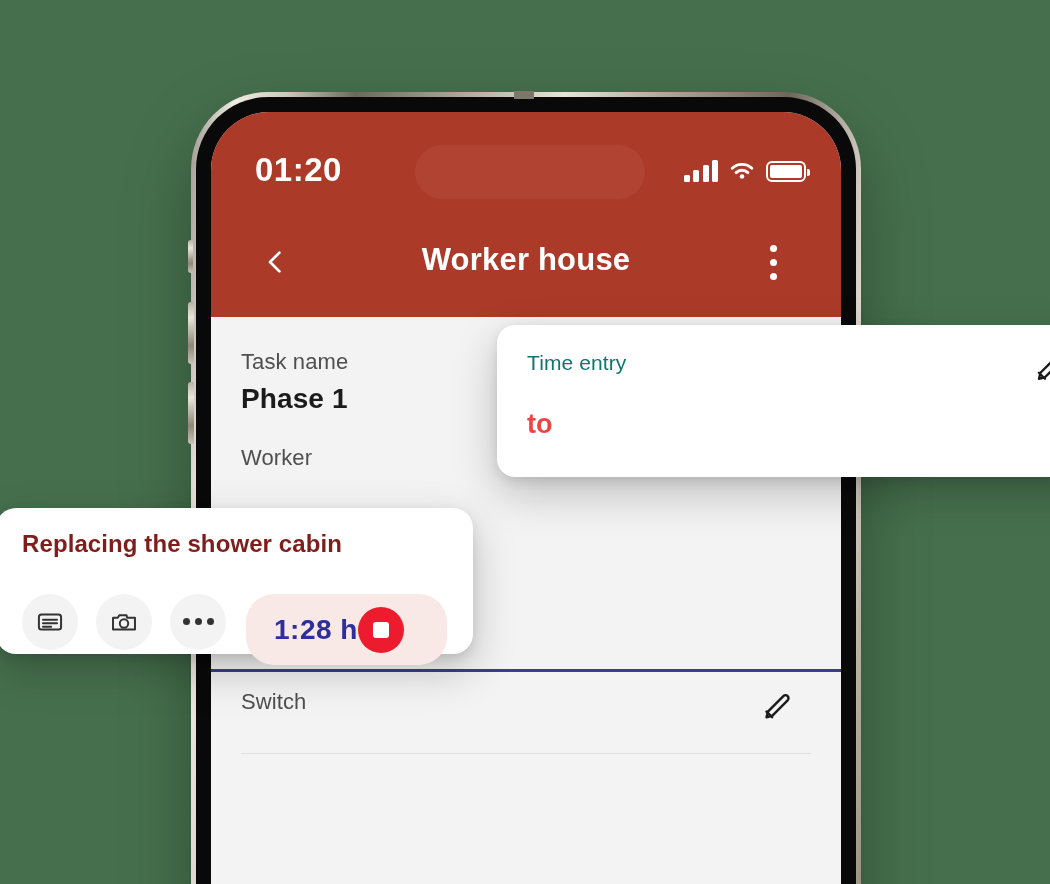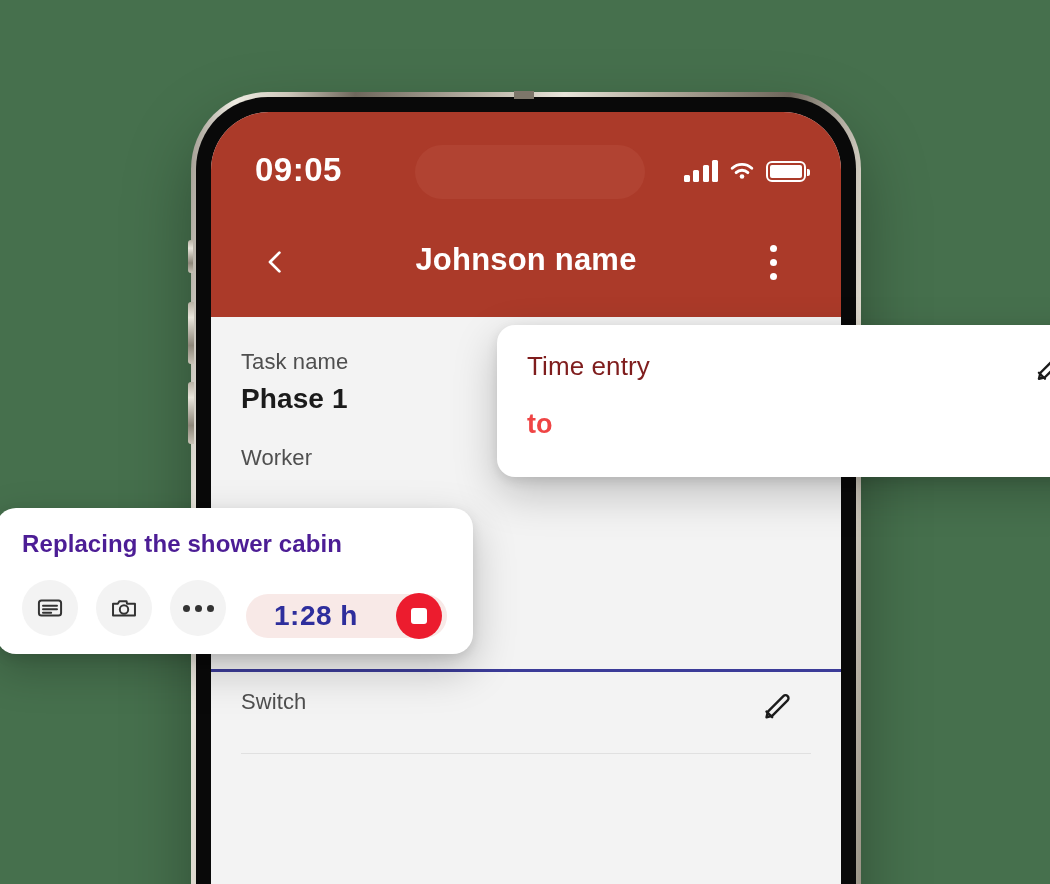--- a/index.html
+++ b/index.html
@@ -298,22 +298,22 @@
     z-index: 40;
   }
 
   .time-entry-head {
     display: flex;
     align-items: flex-start;
     justify-content: space-between;
   }
 
   .time-entry-title {
-    font-size: 26px;
-    color: #7f1d1d;
+    font-size: 21px;
+    color: #0f766e;
     font-weight: 400;
     letter-spacing: 0.1px;
   }
 
   .time-entry-row {
     display: flex;
     align-items: center;
     gap: 22px;
     margin-top: 22px;
   }
@@ -349,21 +349,21 @@
     background: #ffffff;
     border-radius: 20px;
     box-shadow: 0 16px 44px rgba(0,0,0,0.22), 0 4px 12px rgba(0,0,0,0.10);
     padding: 22px 26px;
     z-index: 45;
   }
 
   .timer-title {
     font-size: 24px;
     font-weight: 700;
-    color: #4c1d95;
+    color: #7f1d1d;
     letter-spacing: 0.1px;
   }
 
   .timer-row {
     display: flex;
     align-items: center;
     gap: 18px;
     margin-top: 20px;
   }
 
@@ -377,26 +377,25 @@
     justify-content: center;
     flex: 0 0 auto;
   }
 
   .dots-3 { display: flex; gap: 5px; }
   .dots-3 i { width: 7px; height: 7px; border-radius: 50%; background: #333; display: block; }
 
   .timer-pill {
     margin-left: 2px;
     flex: 1 1 auto;
-    height: 44px;
+    height: 71px;
     border-radius: 28px;
     background: #f8e9e7;
     display: flex;
     align-items: center;
-    justify-content: space-between;
     padding: 0 5px 0 28px;
     margin-top: 16px;
   }
 
   .timer-value {
     font-size: 28px;
     font-weight: 700;
     color: #2e2e9c;
     letter-spacing: 0.5px;
   }
@@ -433,21 +432,21 @@
     <div class="btn-side btn-silent"></div>
     <div class="btn-side btn-volup"></div>
     <div class="btn-side btn-voldn"></div>
     <div class="btn-side btn-power"></div>
 
     <div class="phone-screen">
 
       <div class="app-header">
 
         <div class="statusbar">
-          <div class="status-time">09:05</div>
+          <div class="status-time">01:20</div>
 
           <div class="dynamic-island"></div>
 
           <div class="status-icons">
             <span class="signal">
               <i></i>
                 <i></i>
                 <i></i>
                 <i></i>
             </span>
@@ -466,21 +465,21 @@
 
         <div class="navbar">
           <div class="nav-back">
             <span>
               <svg viewBox="0 0 24 24" width="30" height="30">
                 <path d="M15.5 4.5 8 12l7.5 7.5" stroke="#fff" stroke-width="2.2" fill="none" stroke-linecap="round" stroke-linejoin="round"></path>
               </svg>
             </span>
           </div>
 
-          <div class="nav-title">Johnson name</div>
+          <div class="nav-title">Worker house</div>
 
           <div class="nav-menu">
             <i></i>
             <i></i>
             <i></i>
           </div>
         </div>
       </div>
 
       <div class="app-body">

